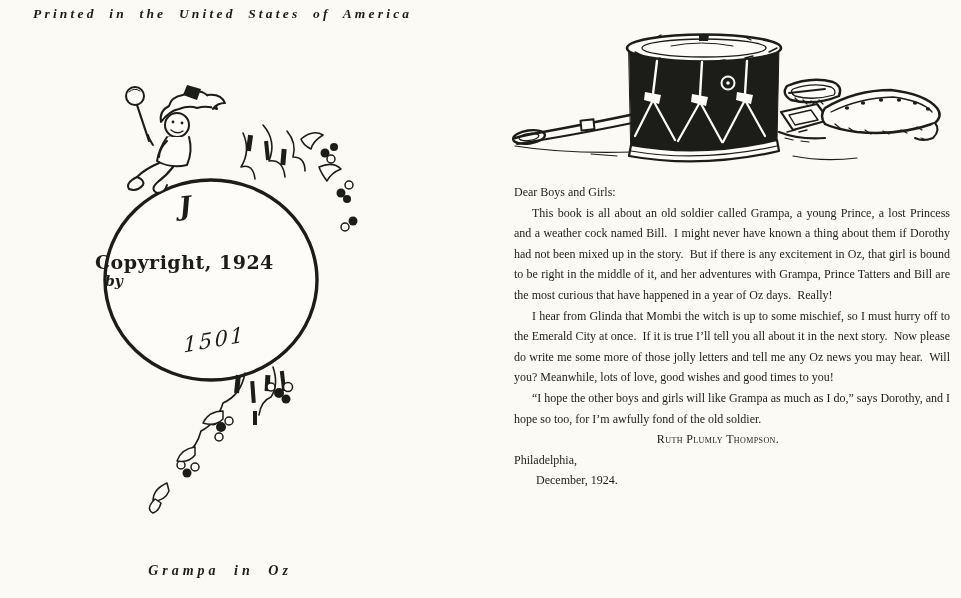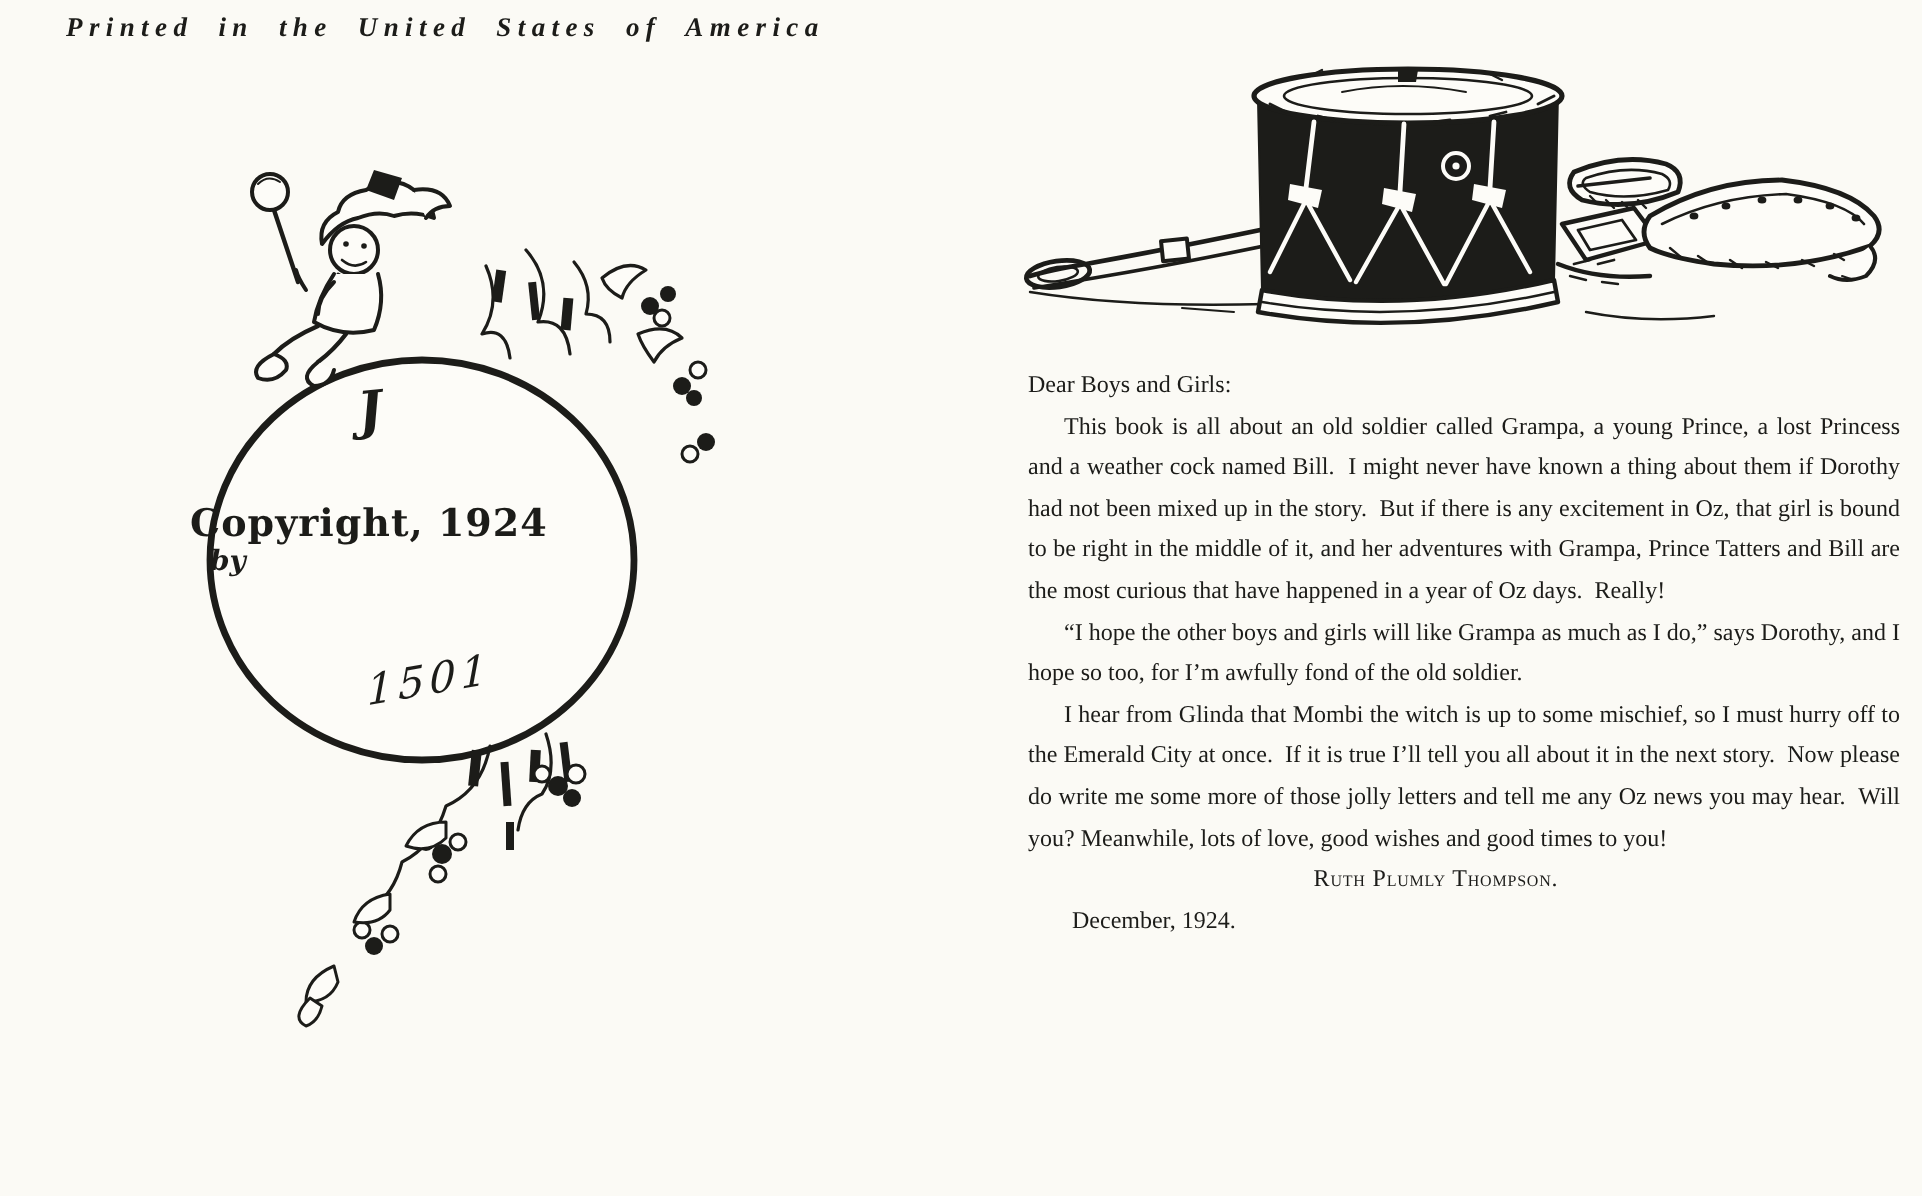--- a/index.html
+++ b/index.html
@@ -132,20 +132,21 @@
           <path d="M60,424 q-10,10 -2,14 q6,-2 8,-10 z" fill="#fdfcf8" stroke-width="1.5"></path>
         </g>
       </g>
     </svg>
     <div class="seal-text mark-j">J</div>
     <div class="seal-text cp1">Copyright, 1924</div>
     <div class="seal-text cp-by">by</div>
     <div class="num">1501</div>
   </div>
 
+  <div class="book-title">Grampa in Oz</div>
 </div>
 
 <div class="page" id="right-page">
 
   <div class="drum-wrap">
     <svg width="450" height="155" viewBox="0 0 450 155">
       <g stroke="#1c1c19" fill="none" stroke-linecap="round" stroke-linejoin="round">
 
         <path d="M20,126 q50,8 118,6" stroke-width="1.2"></path>
         <path d="M96,134 l26,2" stroke-width="1"></path>
@@ -204,18 +205,19 @@
           <path d="M440,103 Q446,110 438,118 Q428,122 420,118" fill="#fdfcf8" stroke-width="2"></path>
           <path d="M426,118 l6,2" stroke-width="1"></path>
         </g>
       </g>
     </svg>
   </div>
 
   <div class="letter">
     <p class="salutation">Dear Boys and Girls:</p>
     <p class="body-para">This book is all about an old soldier called Grampa, a young Prince, a lost Princess and a weather cock named Bill.  I might never have known a thing about them if Dorothy had not been mixed up in the story.  But if there is any excitement in Oz, that girl is bound to be right in the middle of it, and her adventures with Grampa, Prince Tatters and Bill are the most curious that have happened in a year of Oz days.  Really!</p>
+    <p class="body-para">I hear from Glinda that Mombi the witch is up to some mischief, so I must hurry off to the Emerald City at once.  If it is true I’ll tell you all about it in the next story.  Now please do write me some more of those jolly letters and tell me any Oz news you may hear.  Will you? Meanwhile, lots of love, good wishes and good times to you!</p>
     <p class="body-para">“I hope the other boys and girls will like Grampa as much as I do,” says Dorothy, and I hope so too, for I’m awfully fond of the old soldier.</p>
-    <p class="body-para">I hear from Glinda that Mombi the witch is up to some mischief, so I must hurry off to the Emerald City at once.  If it is true I’ll tell you all about it in the next story.  Now please do write me some more of those jolly letters and tell me any Oz news you may hear.  Will you? Meanwhile, lots of love, good wishes and good times to you!</p>
     <p class="sig">Ruth Plumly Thompson.</p>
+    <p class="place-line">Philadelphia,</p>
     <p class="date-line">December, 1924.</p>
   </div>
 </div>
 
 </body></html>

